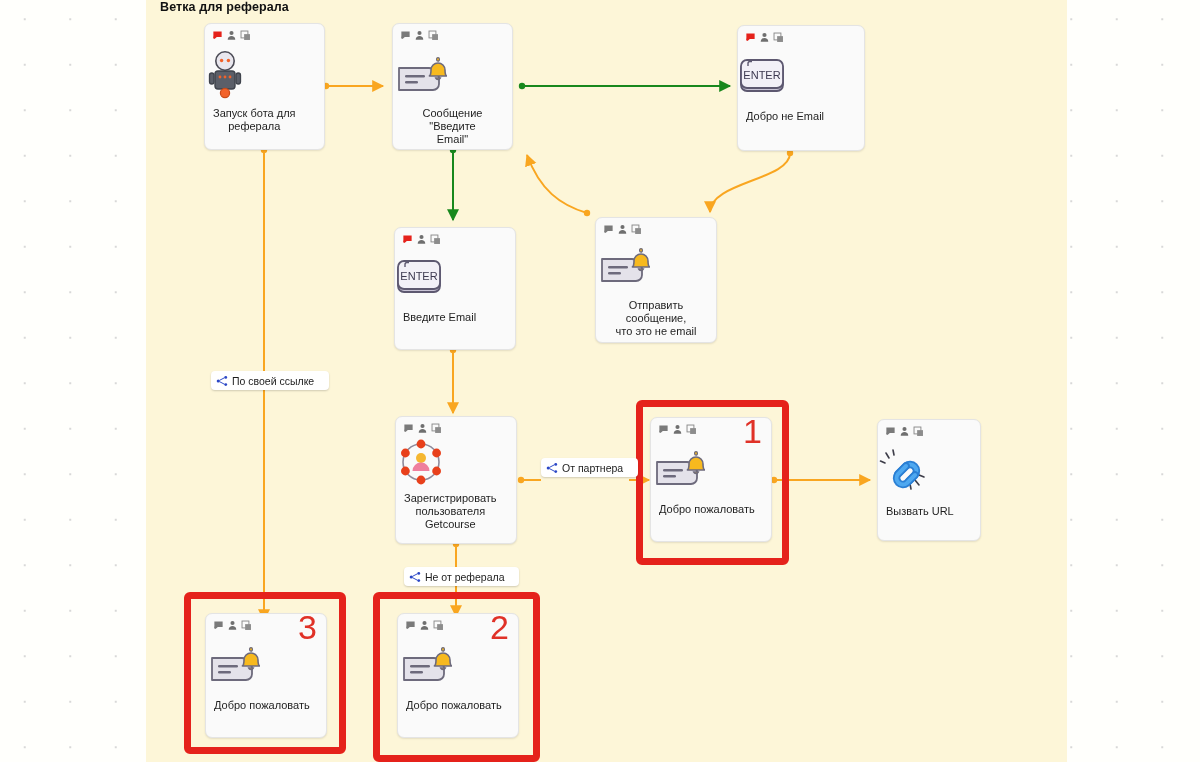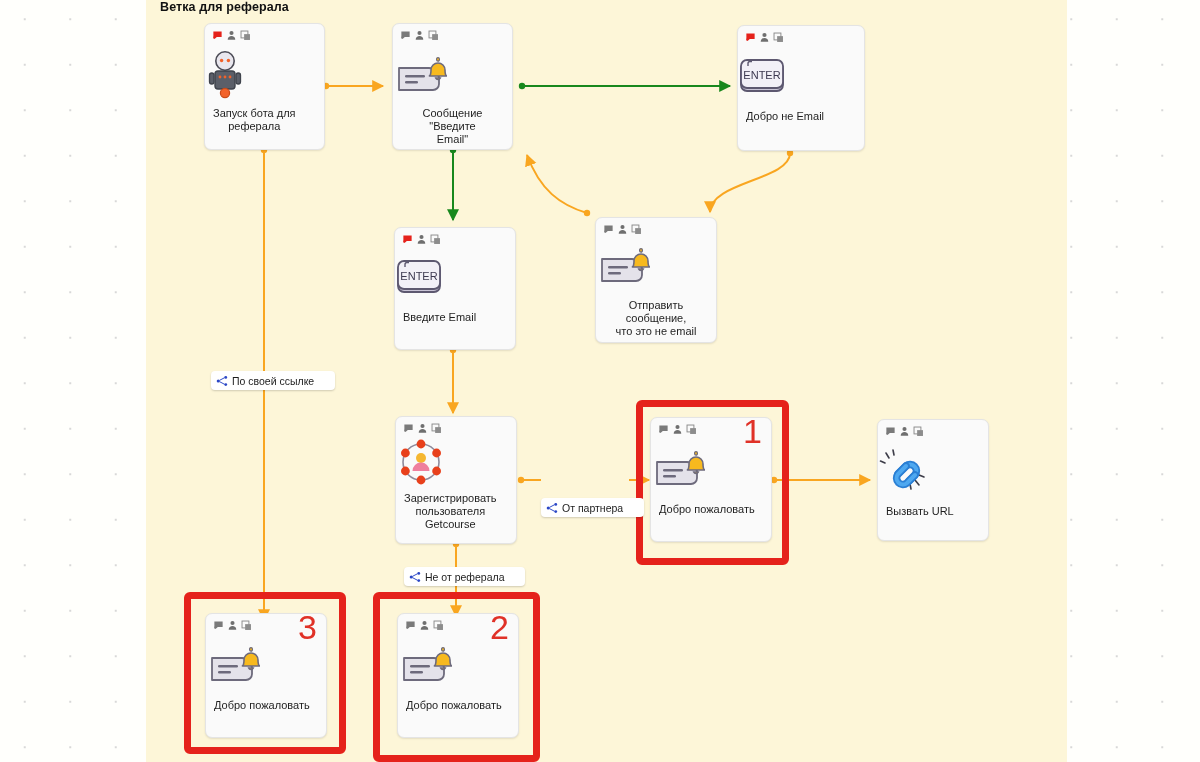--- a/index.html
+++ b/index.html
@@ -71,21 +71,21 @@
     box-sizing:border-box;
     z-index:9;
   }
   
   .edge-label{
     position:absolute;z-index:20;
     background:#ffffff;
     border-radius:4px;
     box-shadow:0 1px 2px rgba(0,0,0,.18);
     height:19px;
-    padding:0 21px 0 5px;
+    padding:0 15px 0 5px;
     display:flex;align-items:center;gap:4px;
     font-size:10.5px;color:#1c1c1c;white-space:nowrap;
   }
   .edge-label svg{display:block;flex:0 0 auto;}
 </style>
 </head>
 <body>
 
 <div id="canvas">
 
@@ -361,21 +361,21 @@
         <rect x="12" y="21" width="20" height="2.6" rx="1.3" fill="#6d6a7c"></rect>
         <rect x="12" y="27" width="13" height="2.6" rx="1.3" fill="#6d6a7c"></rect>
         <path d="M38,16 a7,7 0 0 1 7-7 a7,7 0 0 1 7,7 c0,5 1.6,6 1.6,6 h-17.2 s1.6,-1 1.6,-6 z" fill="#f7b91e" stroke="#6d6a7c" stroke-width="1.6" stroke-linejoin="round"></path>
         <path d="M42.6,24 a2.6,2.6 0 0 0 4.8,0 z" fill="#f7b91e" stroke="#6d6a7c" stroke-width="1.4"></path>
         <rect x="43.6" y="3.6" width="2.8" height="3.6" rx="1.4" fill="#f7b91e" stroke="#6d6a7c" stroke-width="1.2"></rect>
       </svg>
     </div>
     <div class="node-label" style="margin-top:11px;">Добро пожаловать</div>
   </div>
 
-  <div class="node" style="left:877px;top:419px;width:112px;height:122px;">
+  <div class="node" style="left:877px;top:419px;width:104px;height:122px;">
     <div class="node-icons">
       <svg width="11" height="11" viewBox="0 0 16 16">
           <path d="M2 2h12v8H7l-3.5 3V10H2z" fill="#7a7a7a"></path>
           <circle cx="3.2" cy="11.2" r="1.6" fill="#7a7a7a"></circle>
         </svg>
       <svg width="11" height="11" viewBox="0 0 16 16">
           <circle cx="8" cy="4.4" r="3" fill="#6f6f6f"></circle>
           <path d="M2.5 14c0-3.2 2.5-5.2 5.5-5.2s5.5 2 5.5 5.2z" fill="#6f6f6f"></path>
         </svg>
       <svg width="11" height="11" viewBox="0 0 16 16">
@@ -463,21 +463,21 @@
   <div class="edge-label" style="left:211px;top:371px;">
     <svg width="12" height="12" viewBox="0 0 16 16">
       <circle cx="3" cy="8" r="2.1" fill="#2b47c6"></circle>
         <circle cx="13" cy="3.2" r="1.9" fill="#2b47c6"></circle>
         <circle cx="13" cy="12.8" r="1.9" fill="#2b47c6"></circle>
       <path d="M4.6,7.2 L11.4,3.6 M4.6,8.8 L11.4,12.4" stroke="#2b47c6" stroke-width="1.3"></path>
     </svg>
     <span>По своей ссылке</span>
   </div>
 
-  <div class="edge-label" style="left:541px;top:498px;">
+  <div class="edge-label" style="left:541px;top:458px;">
     <svg width="12" height="12" viewBox="0 0 16 16">
       <circle cx="3" cy="8" r="2.1" fill="#2b47c6"></circle>
         <circle cx="13" cy="3.2" r="1.9" fill="#2b47c6"></circle>
         <circle cx="13" cy="12.8" r="1.9" fill="#2b47c6"></circle>
       <path d="M4.6,7.2 L11.4,3.6 M4.6,8.8 L11.4,12.4" stroke="#2b47c6" stroke-width="1.3"></path>
     </svg>
     <span>От партнера</span>
   </div>
 
   <div class="edge-label" style="left:404px;top:567px;">

